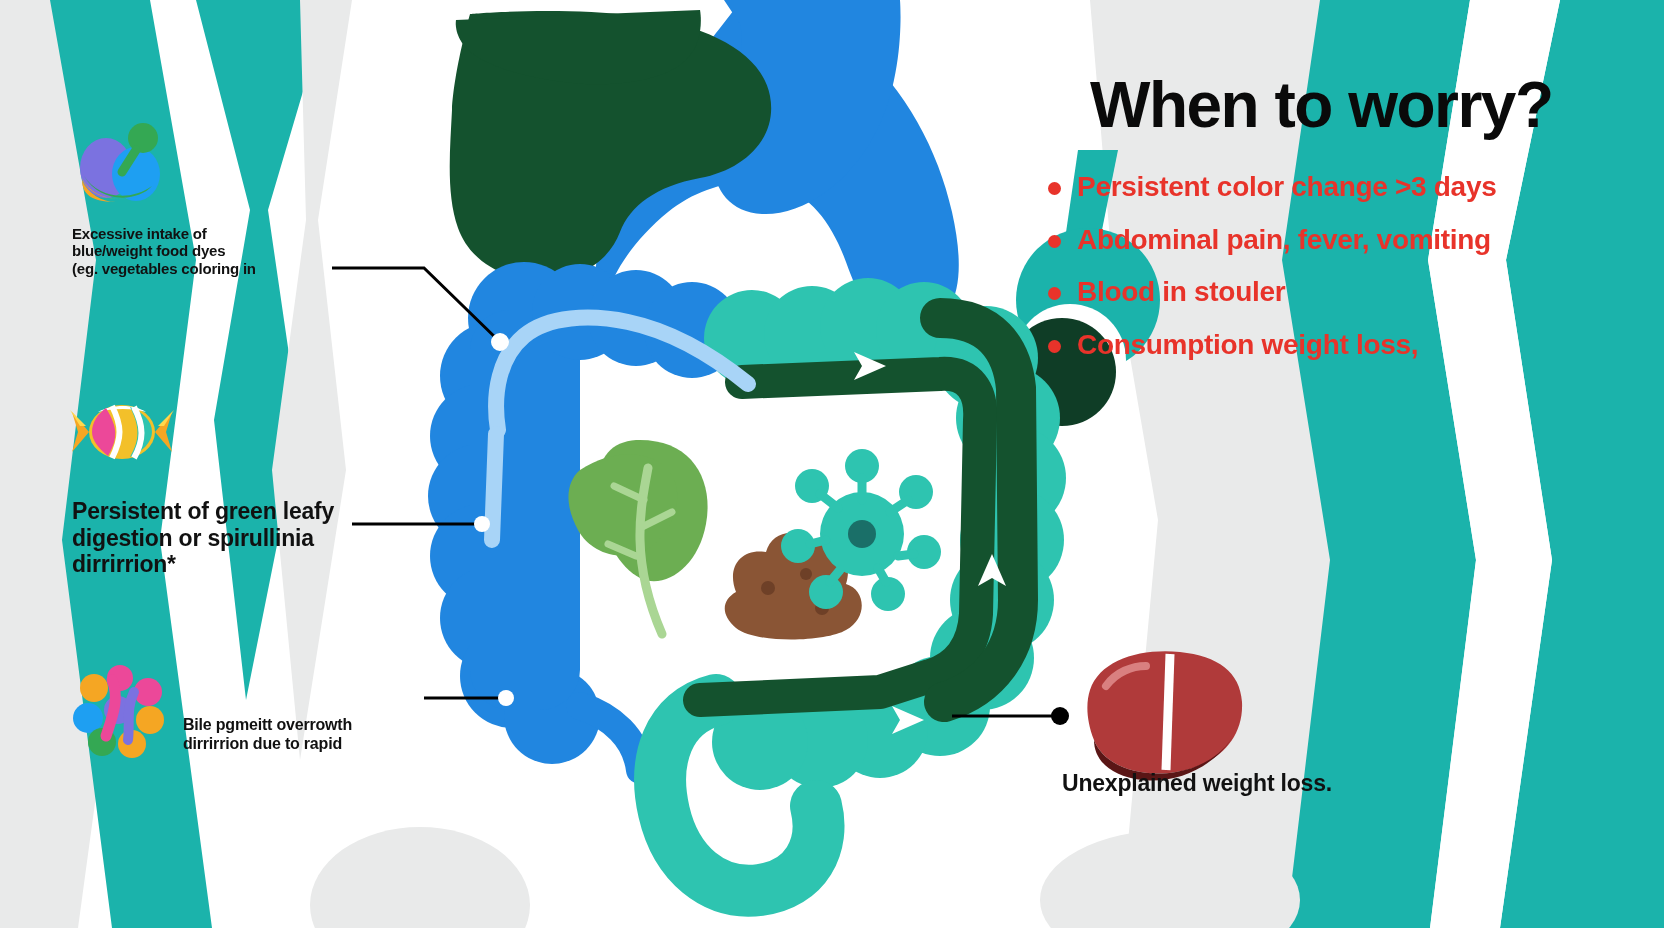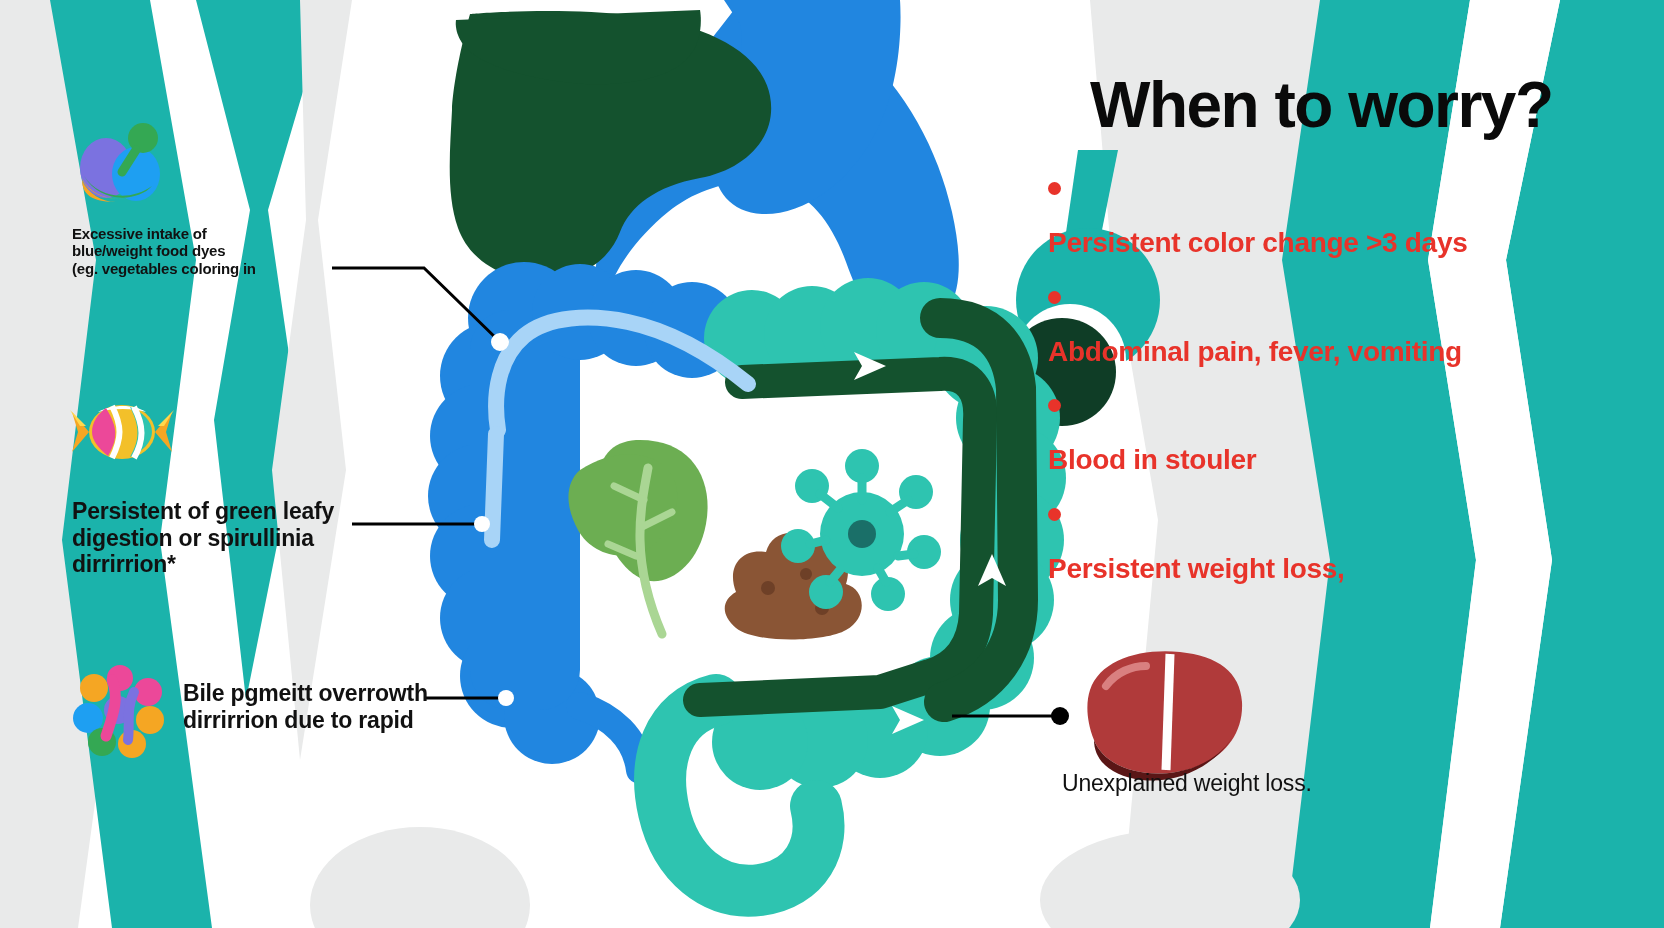--- a/index.html
+++ b/index.html
@@ -11,40 +11,39 @@
   .stage{position:relative;width:1664px;height:928px;overflow:hidden;background:#ffffff;}
   .bg-svg{position:absolute;inset:0;width:1664px;height:928px;}
   .organs{position:absolute;inset:0;width:1664px;height:928px;}
   .leaders{position:absolute;inset:0;width:1664px;height:928px;}
 
   
   .label-block{position:absolute;color:#111111;font-weight:bold;line-height:1.16;letter-spacing:-0.2px;}
   .label-block .ln{display:block;white-space:nowrap;}
   #label-dyes{left:72px;top:225px;font-size:15px;}
   #label-greens{left:72px;top:498px;font-size:23px;}
-  #label-bile{left:183px;top:680px;font-size:23px;}
-  #label-liver{left:1062px;top:770px;font-size:23px;font-weight:normal;}
+  #label-bile{left:183px;top:716px;font-size:16px;}
+  #label-liver{left:1062px;top:770px;font-size:23px;font-weight:bold;}
 
   
   .icon-wrap{position:absolute;}
   #icon-broccoli{left:72px;top:118px;}
   #icon-candy{left:68px;top:392px;}
   #icon-microbes{left:68px;top:662px;}
 
   
   #headline{
     position:absolute;left:1048px;top:68px;
     font-size:64px;font-weight:bold;color:#0a0a0a;
     letter-spacing:-1.5px;white-space:nowrap;margin-left:42px;
   }
   #warning-list{position:absolute;left:1048px;top:170px;width:600px;}
   .warn-item{
-    display:flex;align-items:flex-start;gap:31px;
+    display:flex;align-items:flex-start;gap:16px;
     margin-bottom:19px;
-    flex-direction:column;
   }
   .warn-dot{
     width:13px;height:13px;border-radius:50%;
     background:#e8332a;flex:0 0 auto;margin-top:12px;
   }
   .warn-text{
     font-size:28px;font-weight:bold;color:#e8332a;
     white-space:nowrap;letter-spacing:-0.3px;line-height:1.2;
   }
 </style>
@@ -294,17 +293,17 @@
     <div class="warn-item">
       <span class="warn-dot"></span>
       <span class="warn-text">Abdominal pain, fever, vomiting</span>
     </div>
     <div class="warn-item">
       <span class="warn-dot"></span>
       <span class="warn-text">Blood in stouler</span>
     </div>
     <div class="warn-item">
       <span class="warn-dot"></span>
-      <span class="warn-text">Persistent weight loss,</span>
+      <span class="warn-text">Consumption weight loss,</span>
     </div>
   </div>
 
 </div>
 
 </body></html>

